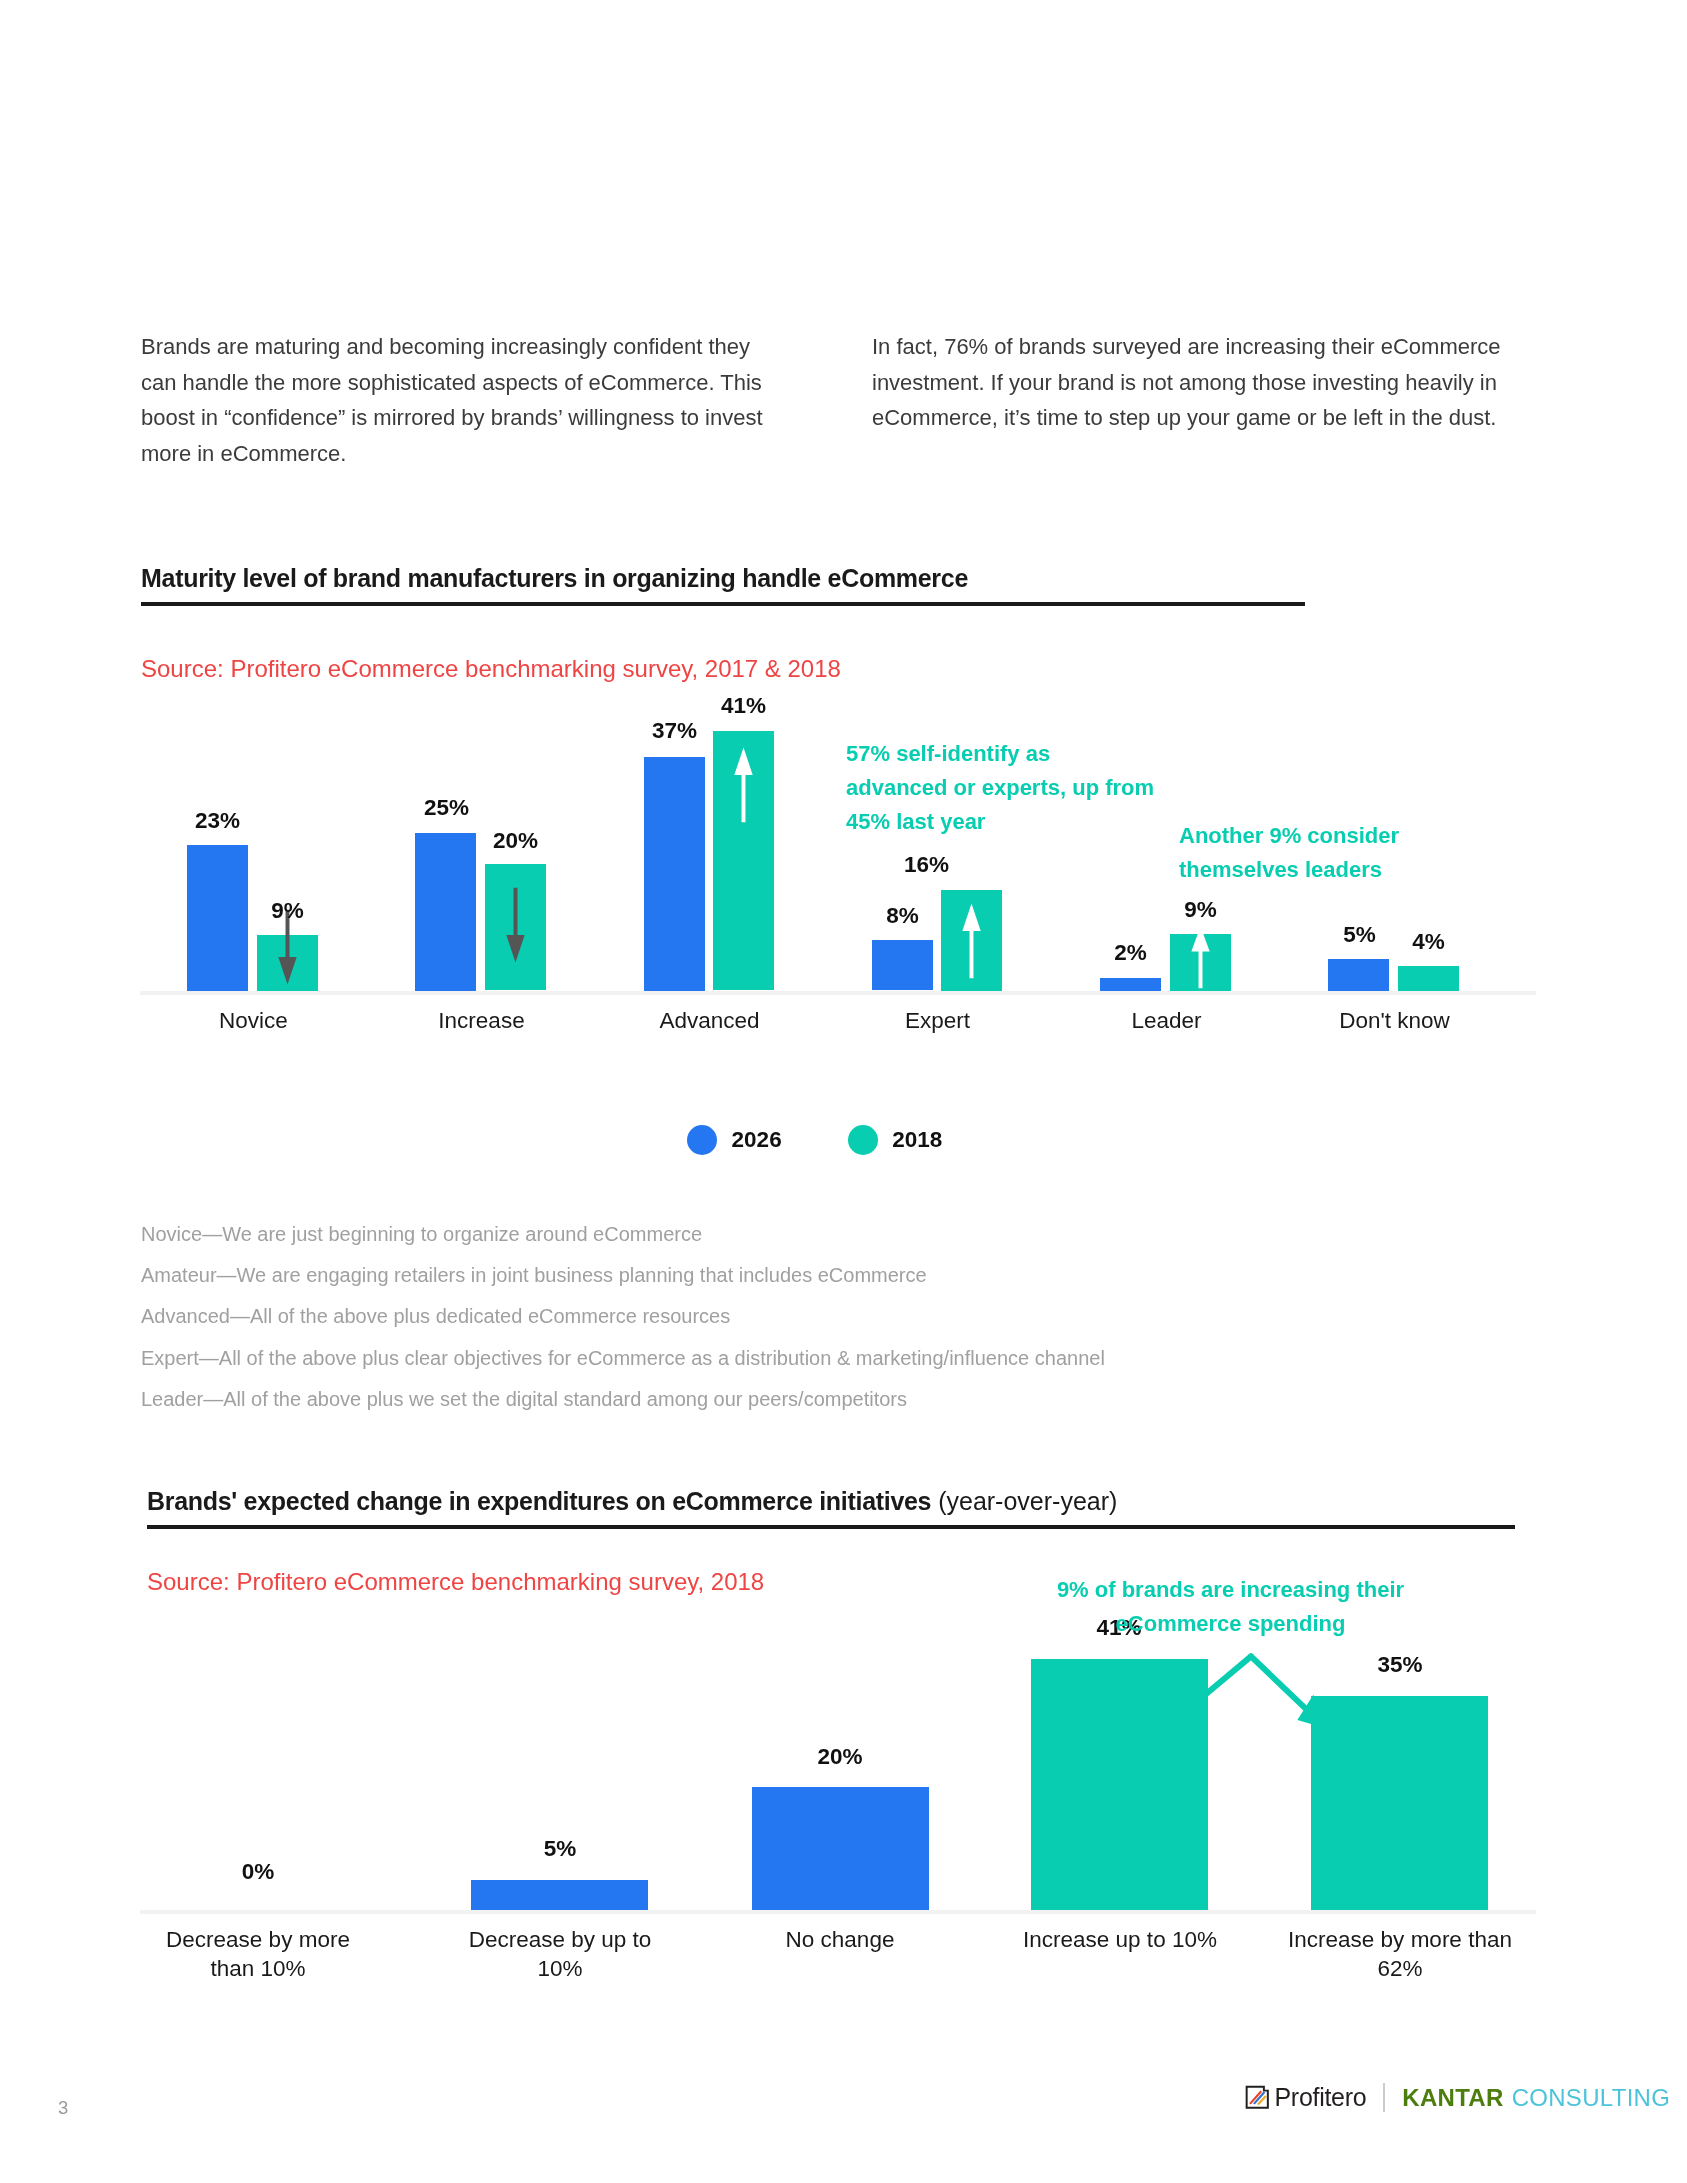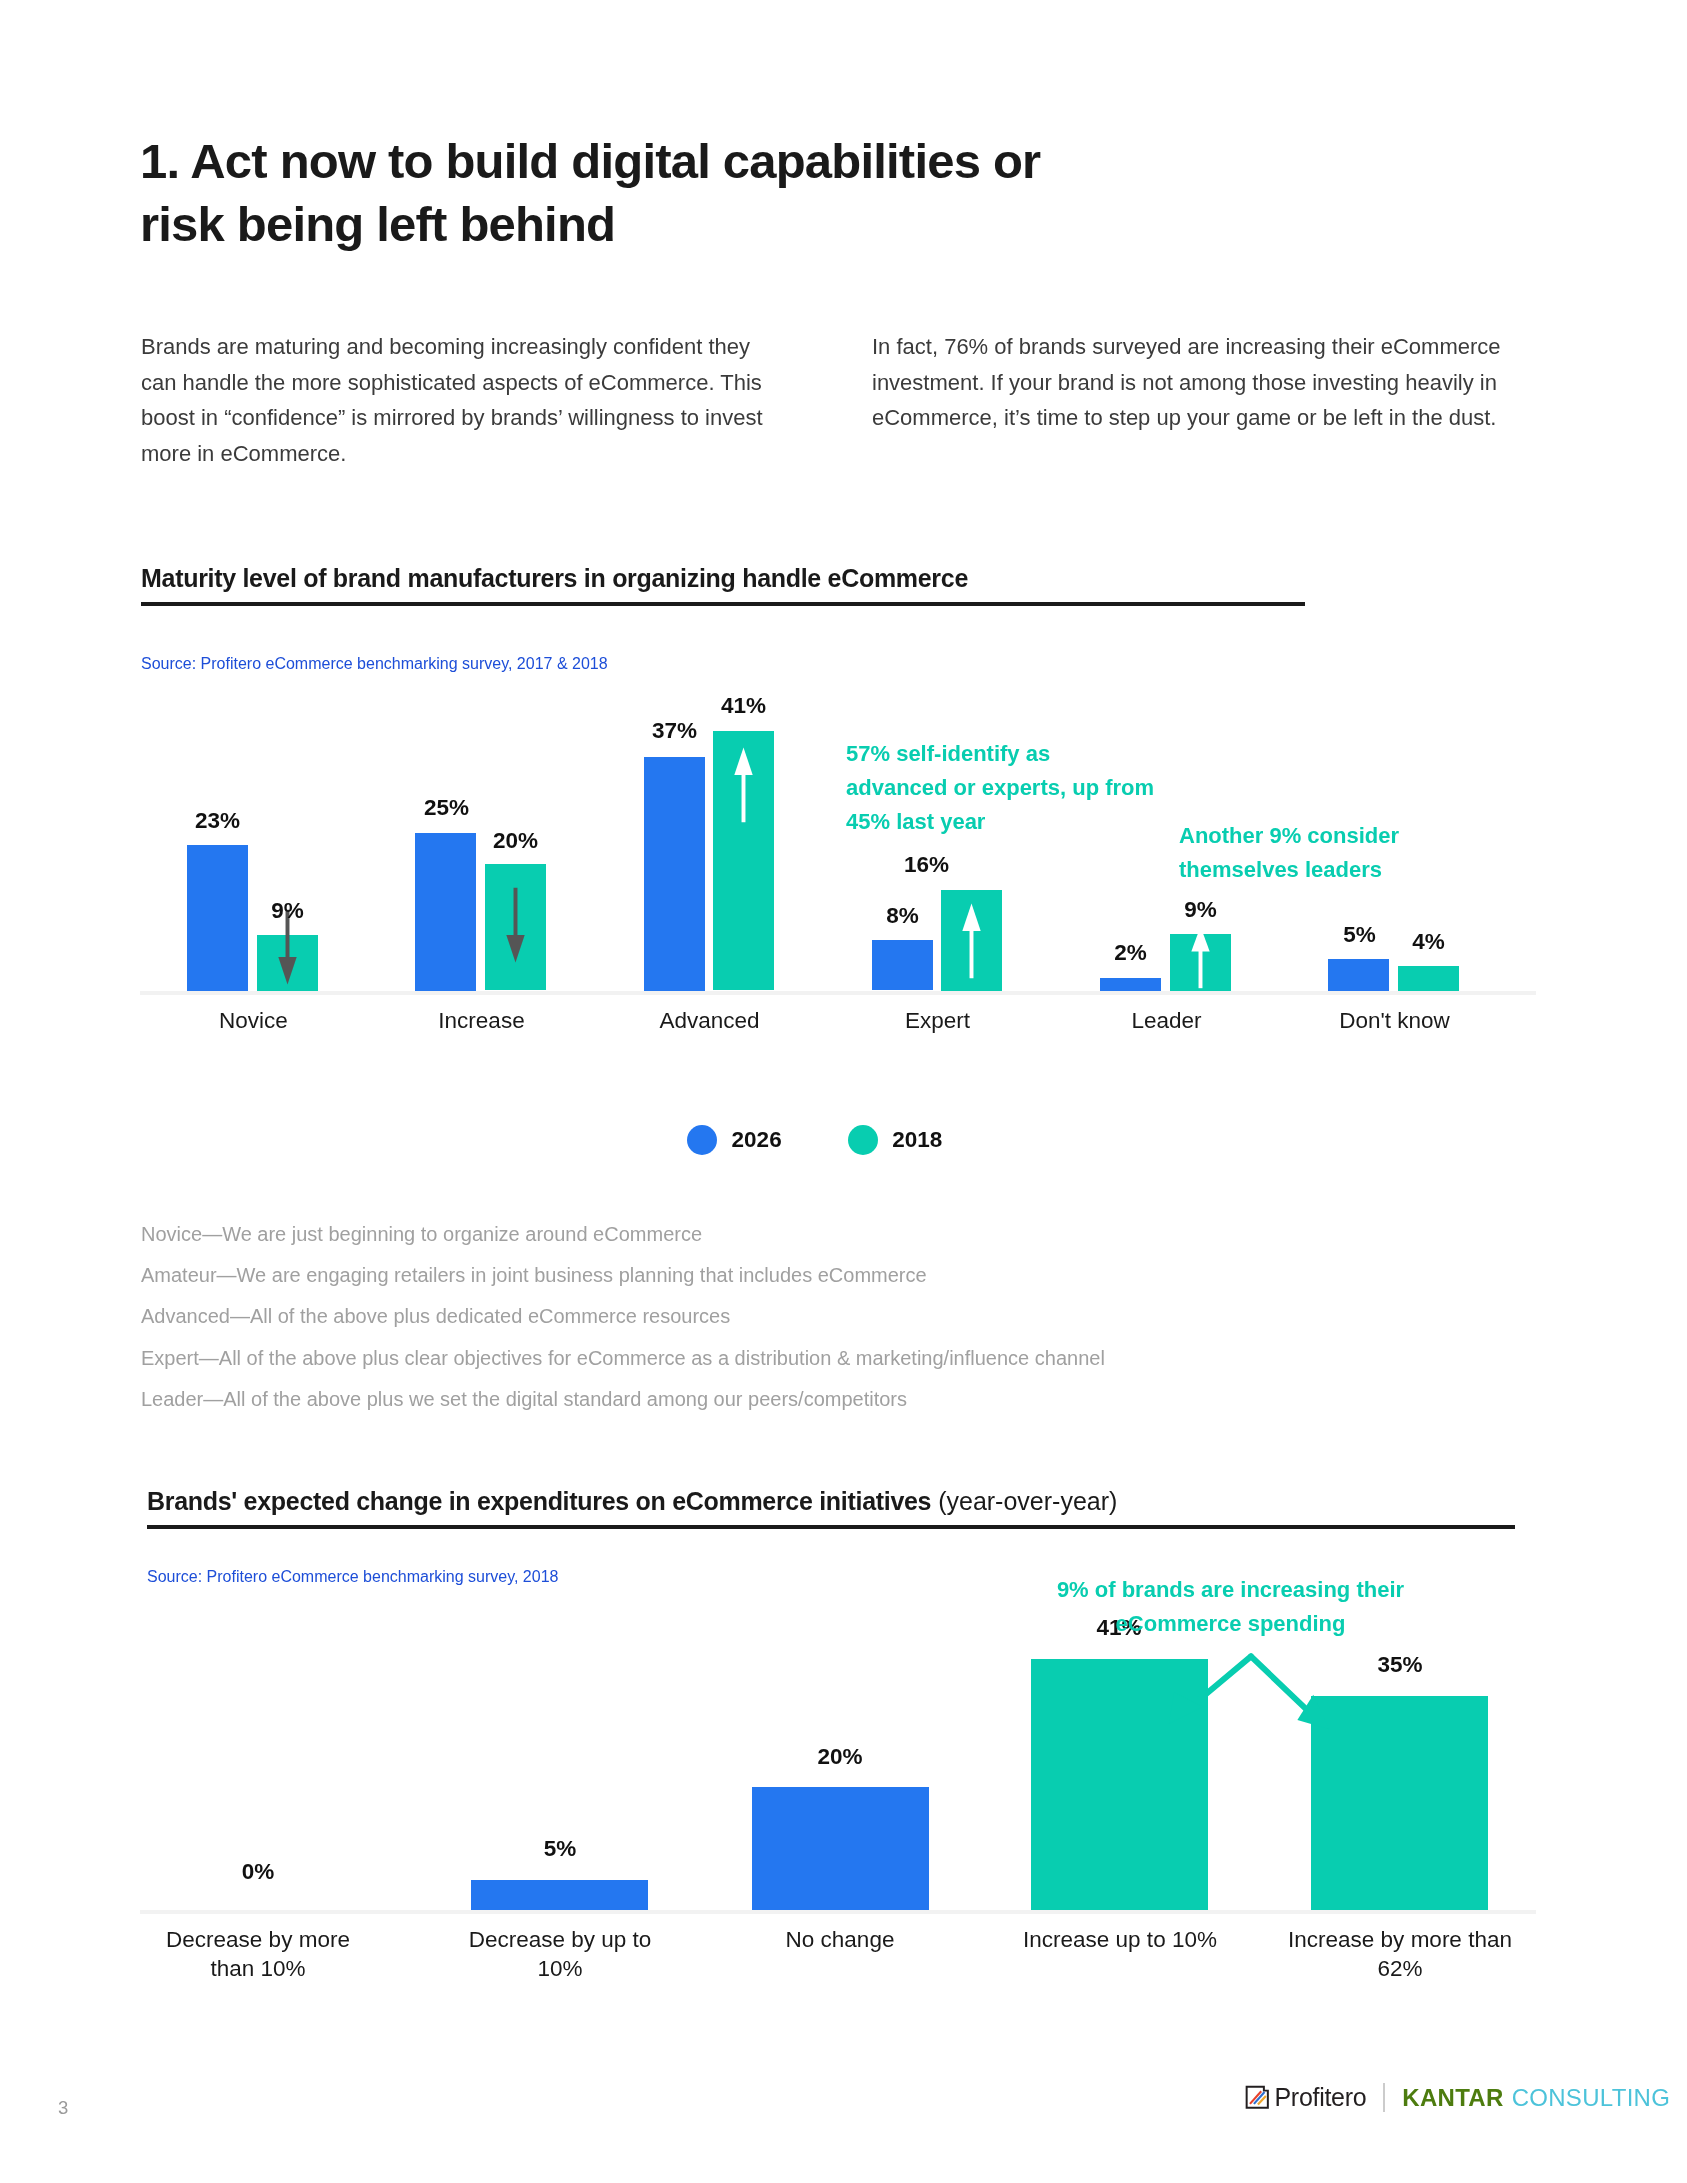--- a/index.html
+++ b/index.html
@@ -26,21 +26,21 @@
   .intro.right{left:872px;width:655px;}
 
   
   .sec{position:absolute;}
   .sec .sec-title{
     font-size:25px;font-weight:bold;letter-spacing:-0.3px;color:#1a1a1a;
     white-space:nowrap;
   }
   .sec .sec-title .light{font-weight:normal;letter-spacing:0;}
   .sec .rule{margin-top:9.3px;height:3.3px;background:#1a1a1a;}
-  .src{position:absolute;font-size:16px;color:#1d4ed8;}
+  .src{position:absolute;font-size:24px;color:#ef4444;}
 
   
   .chart{position:absolute;}
   .axis{position:absolute;height:4px;background:#f2f2f2;}
   .bar{position:absolute;bottom:0;}
   .bar.blue{background:#2477f0;}
   .bar.teal{background:#08cdb0;}
   .vlabel{
     position:absolute;text-align:center;font-size:22.5px;font-weight:bold;color:#111;
     white-space:nowrap;
@@ -71,24 +71,20 @@
   .divider{width:2px;height:29px;background:#cccccc;margin:0 17px;}
   .kantar{font-size:24px;font-weight:bold;color:#4d7c0f;letter-spacing:0.3px;}
   .consulting{font-size:24px;font-weight:normal;color:#4cc3da;letter-spacing:0.3px;margin-left:8px;}
   .plogo{display:inline-block;width:26.5px;height:26.5px;margin-right:4px;vertical-align:-4px;}
 </style>
 </head>
 <body>
 
 <div class="page">
 
-  <div class="h1">
-    <div>1. Act now to build digital capabilities or</div>
-    <div>risk being left behind</div>
-  </div>
 
   <div class="intro left">Brands are maturing and becoming increasingly confident they can handle the more sophisticated aspects of eCommerce. This boost in “confidence” is mirrored by brands’ willingness to invest more in eCommerce.</div>
   <div class="intro right">In fact, 76% of brands surveyed are increasing their eCommerce investment. If your brand is not among those investing heavily in eCommerce, it’s time to step up your game or be left in the dust.</div>
 
   <div class="sec" style="left:141px;top:564px;width:1164px;">
     <div class="sec-title">Maturity level of brand manufacturers in organizing handle eCommerce</div>
     <div class="rule"></div>
   </div>
   <div class="src" style="left:141px;top:655px;">Source: Profitero eCommerce benchmarking survey, 2017 &amp; 2018</div>
 

